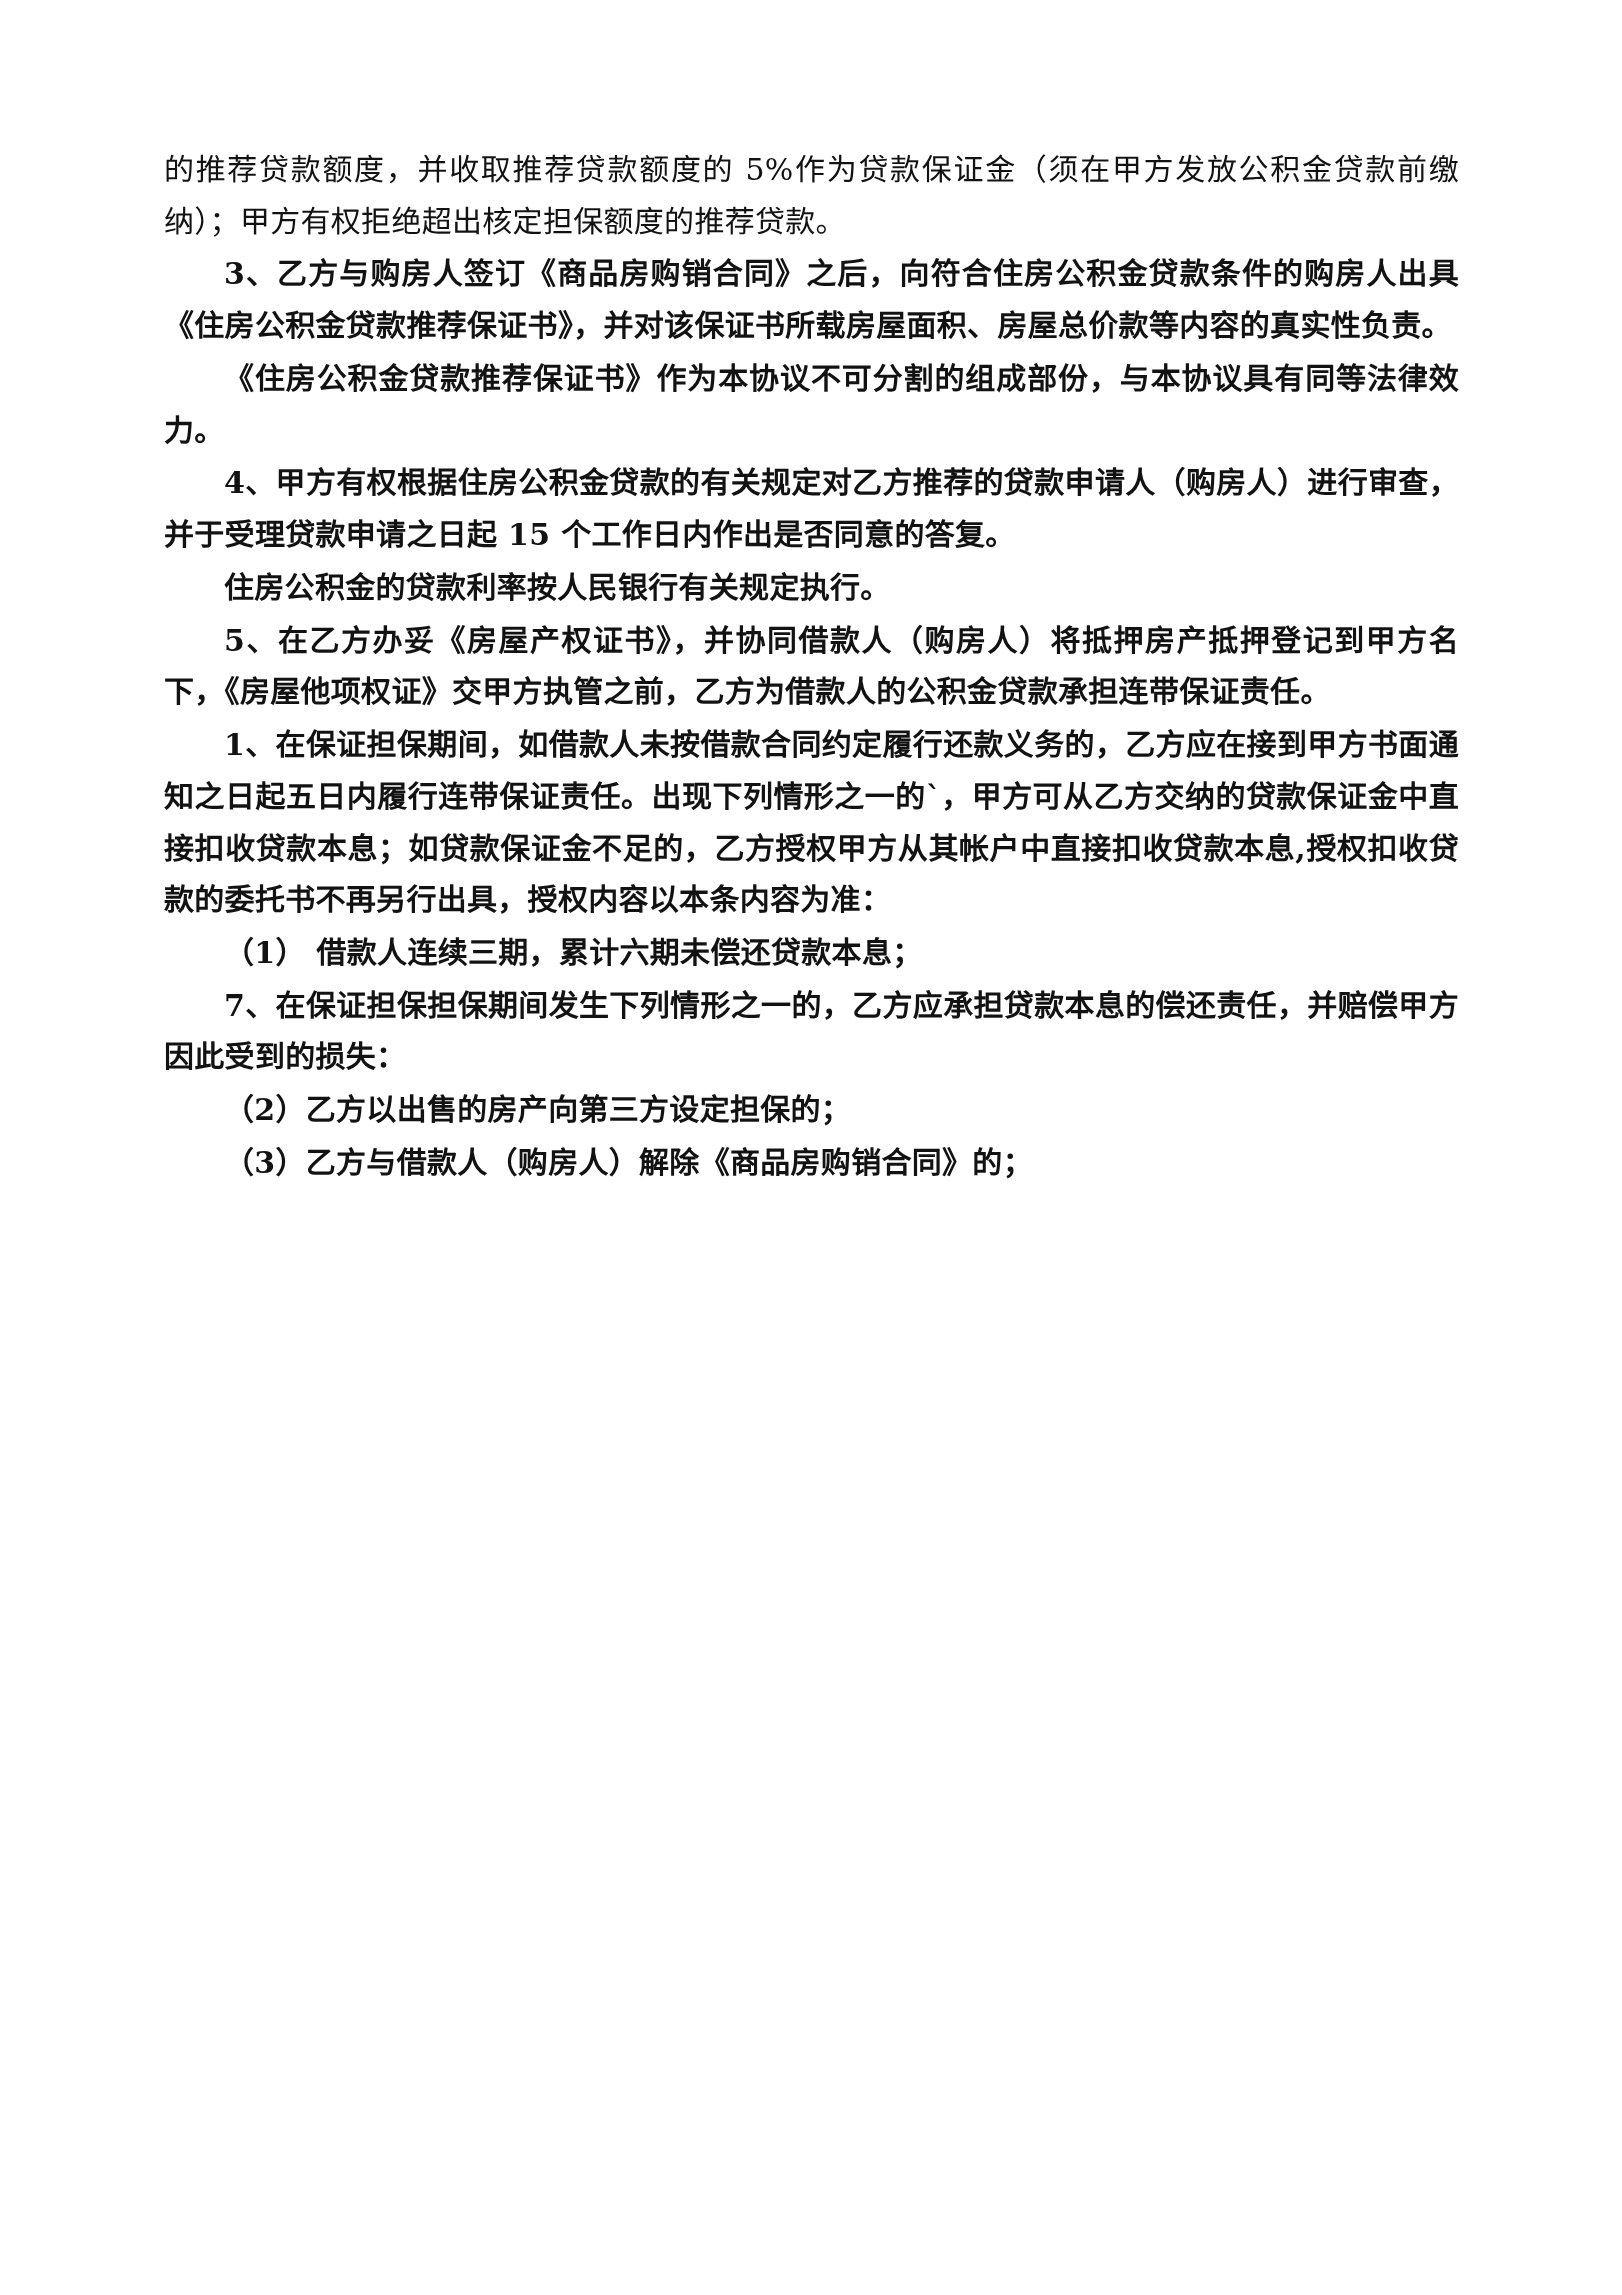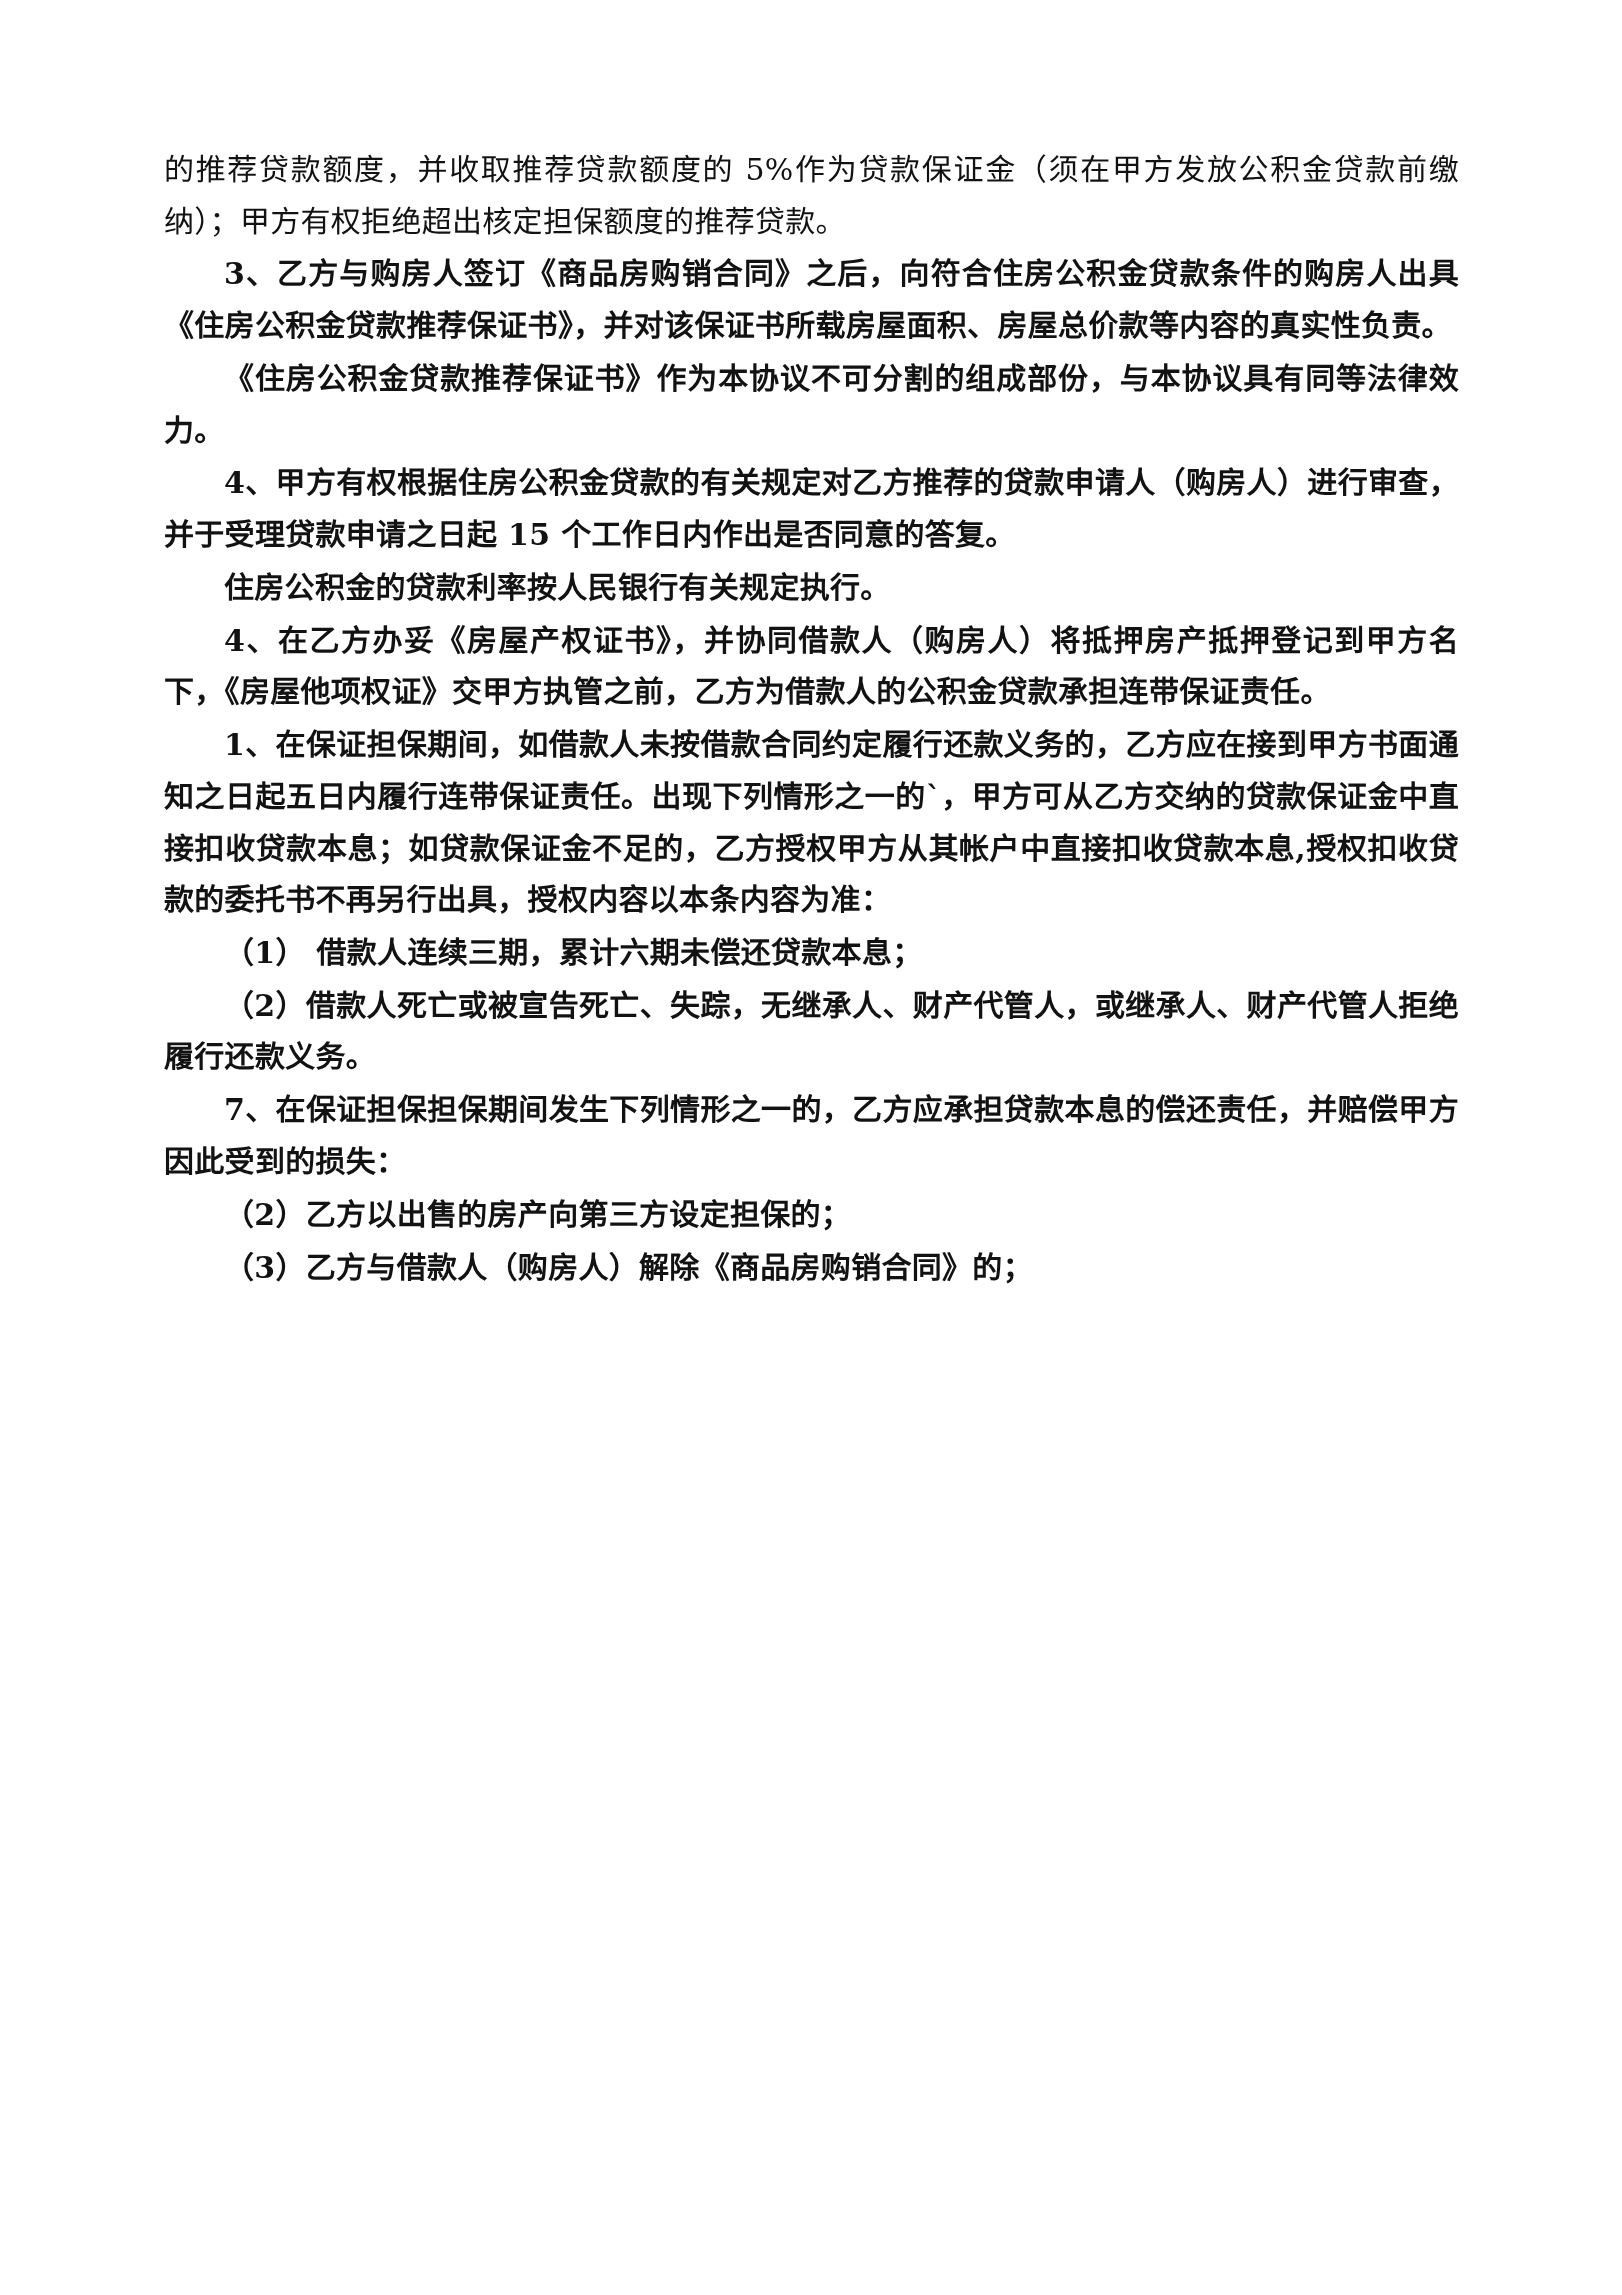--- a/index.html
+++ b/index.html
@@ -46,28 +46,27 @@
     <p class="para noindent">的推荐贷款额度，并收取推荐贷款额度的 5%作为贷款保证金（须在甲方发放公积金贷款前缴纳）；甲方有权拒绝超出核定担保额度的推荐贷款。</p>
 
     <p class="para indent">3、乙方与购房人签订《商品房购销合同》之后，向符合住房公积金贷款条件的购房人出具《住房公积金贷款推荐保证书》，并对该保证书所载房屋面积、房屋总价款等内容的真实性负责。</p>
 
     <p class="para indent">《住房公积金贷款推荐保证书》作为本协议不可分割的组成部份，与本协议具有同等法律效力。</p>
 
     <p class="para indent">4、甲方有权根据住房公积金贷款的有关规定对乙方推荐的贷款申请人（购房人）进行审查，并于受理贷款申请之日起 15 个工作日内作出是否同意的答复。</p>
 
     <p class="para indent">住房公积金的贷款利率按人民银行有关规定执行。</p>
 
-    <p class="para indent">4、在乙方办妥《房屋产权证书》，并协同借款人（购房人）将抵押房产抵押登记到甲方名下，《房屋他项权证》交甲方执管之前，乙方为借款人的公积金贷款承担连带保证责任。</p>
+    <p class="para indent">5、在乙方办妥《房屋产权证书》，并协同借款人（购房人）将抵押房产抵押登记到甲方名下，《房屋他项权证》交甲方执管之前，乙方为借款人的公积金贷款承担连带保证责任。</p>
 
 
     <p class="para indent">1、在保证担保期间，如借款人未按借款合同约定履行还款义务的，乙方应在接到甲方书面通知之日起五日内履行连带保证责任。出现下列情形之一的`，甲方可从乙方交纳的贷款保证金中直接扣收贷款本息；如贷款保证金不足的，乙方授权甲方从其帐户中直接扣收贷款本息,授权扣收贷款的委托书不再另行出具，授权内容以本条内容为准：</p>
 
     <p class="para indent">（1） 借款人连续三期，累计六期未偿还贷款本息；</p>
 
-    <p class="para indent">（2）借款人死亡或被宣告死亡、失踪，无继承人、财产代管人，或继承人、财产代管人拒绝履行还款义务。</p>
 
     <p class="para indent">7、在保证担保担保期间发生下列情形之一的，乙方应承担贷款本息的偿还责任，并赔偿甲方因此受到的损失：</p>
 
 
     <p class="para indent">（2）乙方以出售的房产向第三方设定担保的；</p>
 
     <p class="para indent">（3）乙方与借款人（购房人）解除《商品房购销合同》的；</p>
 
   </div>
 </div>

